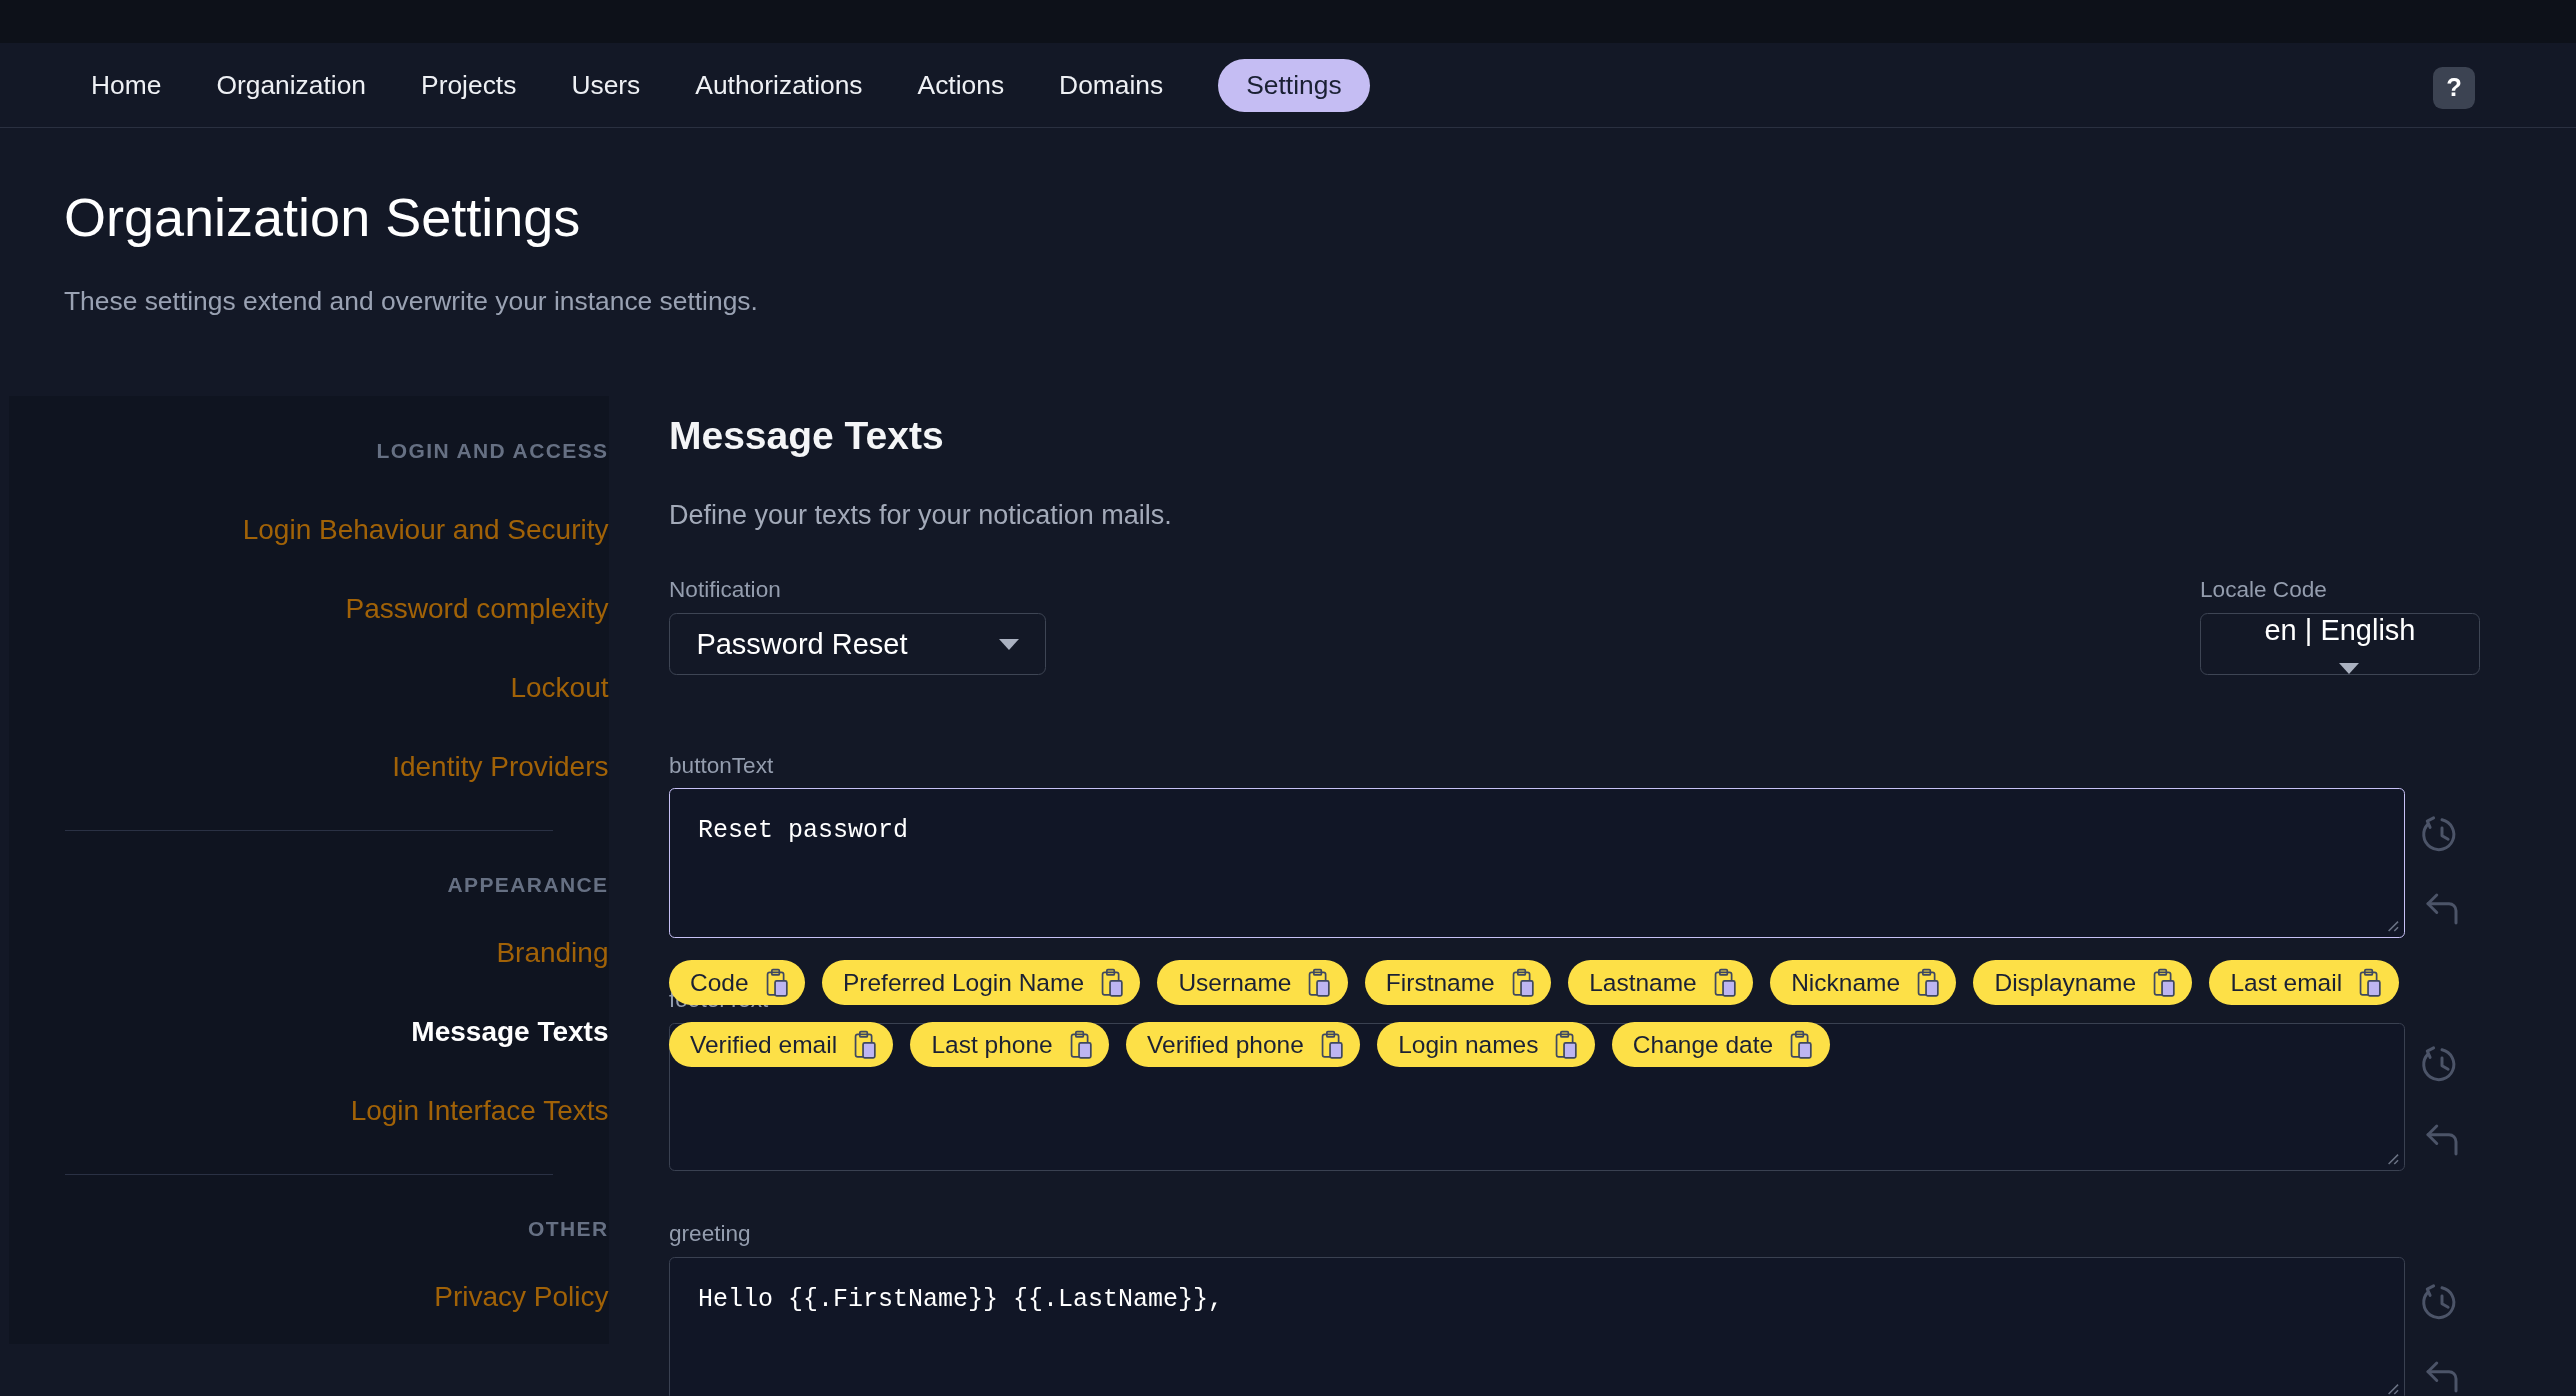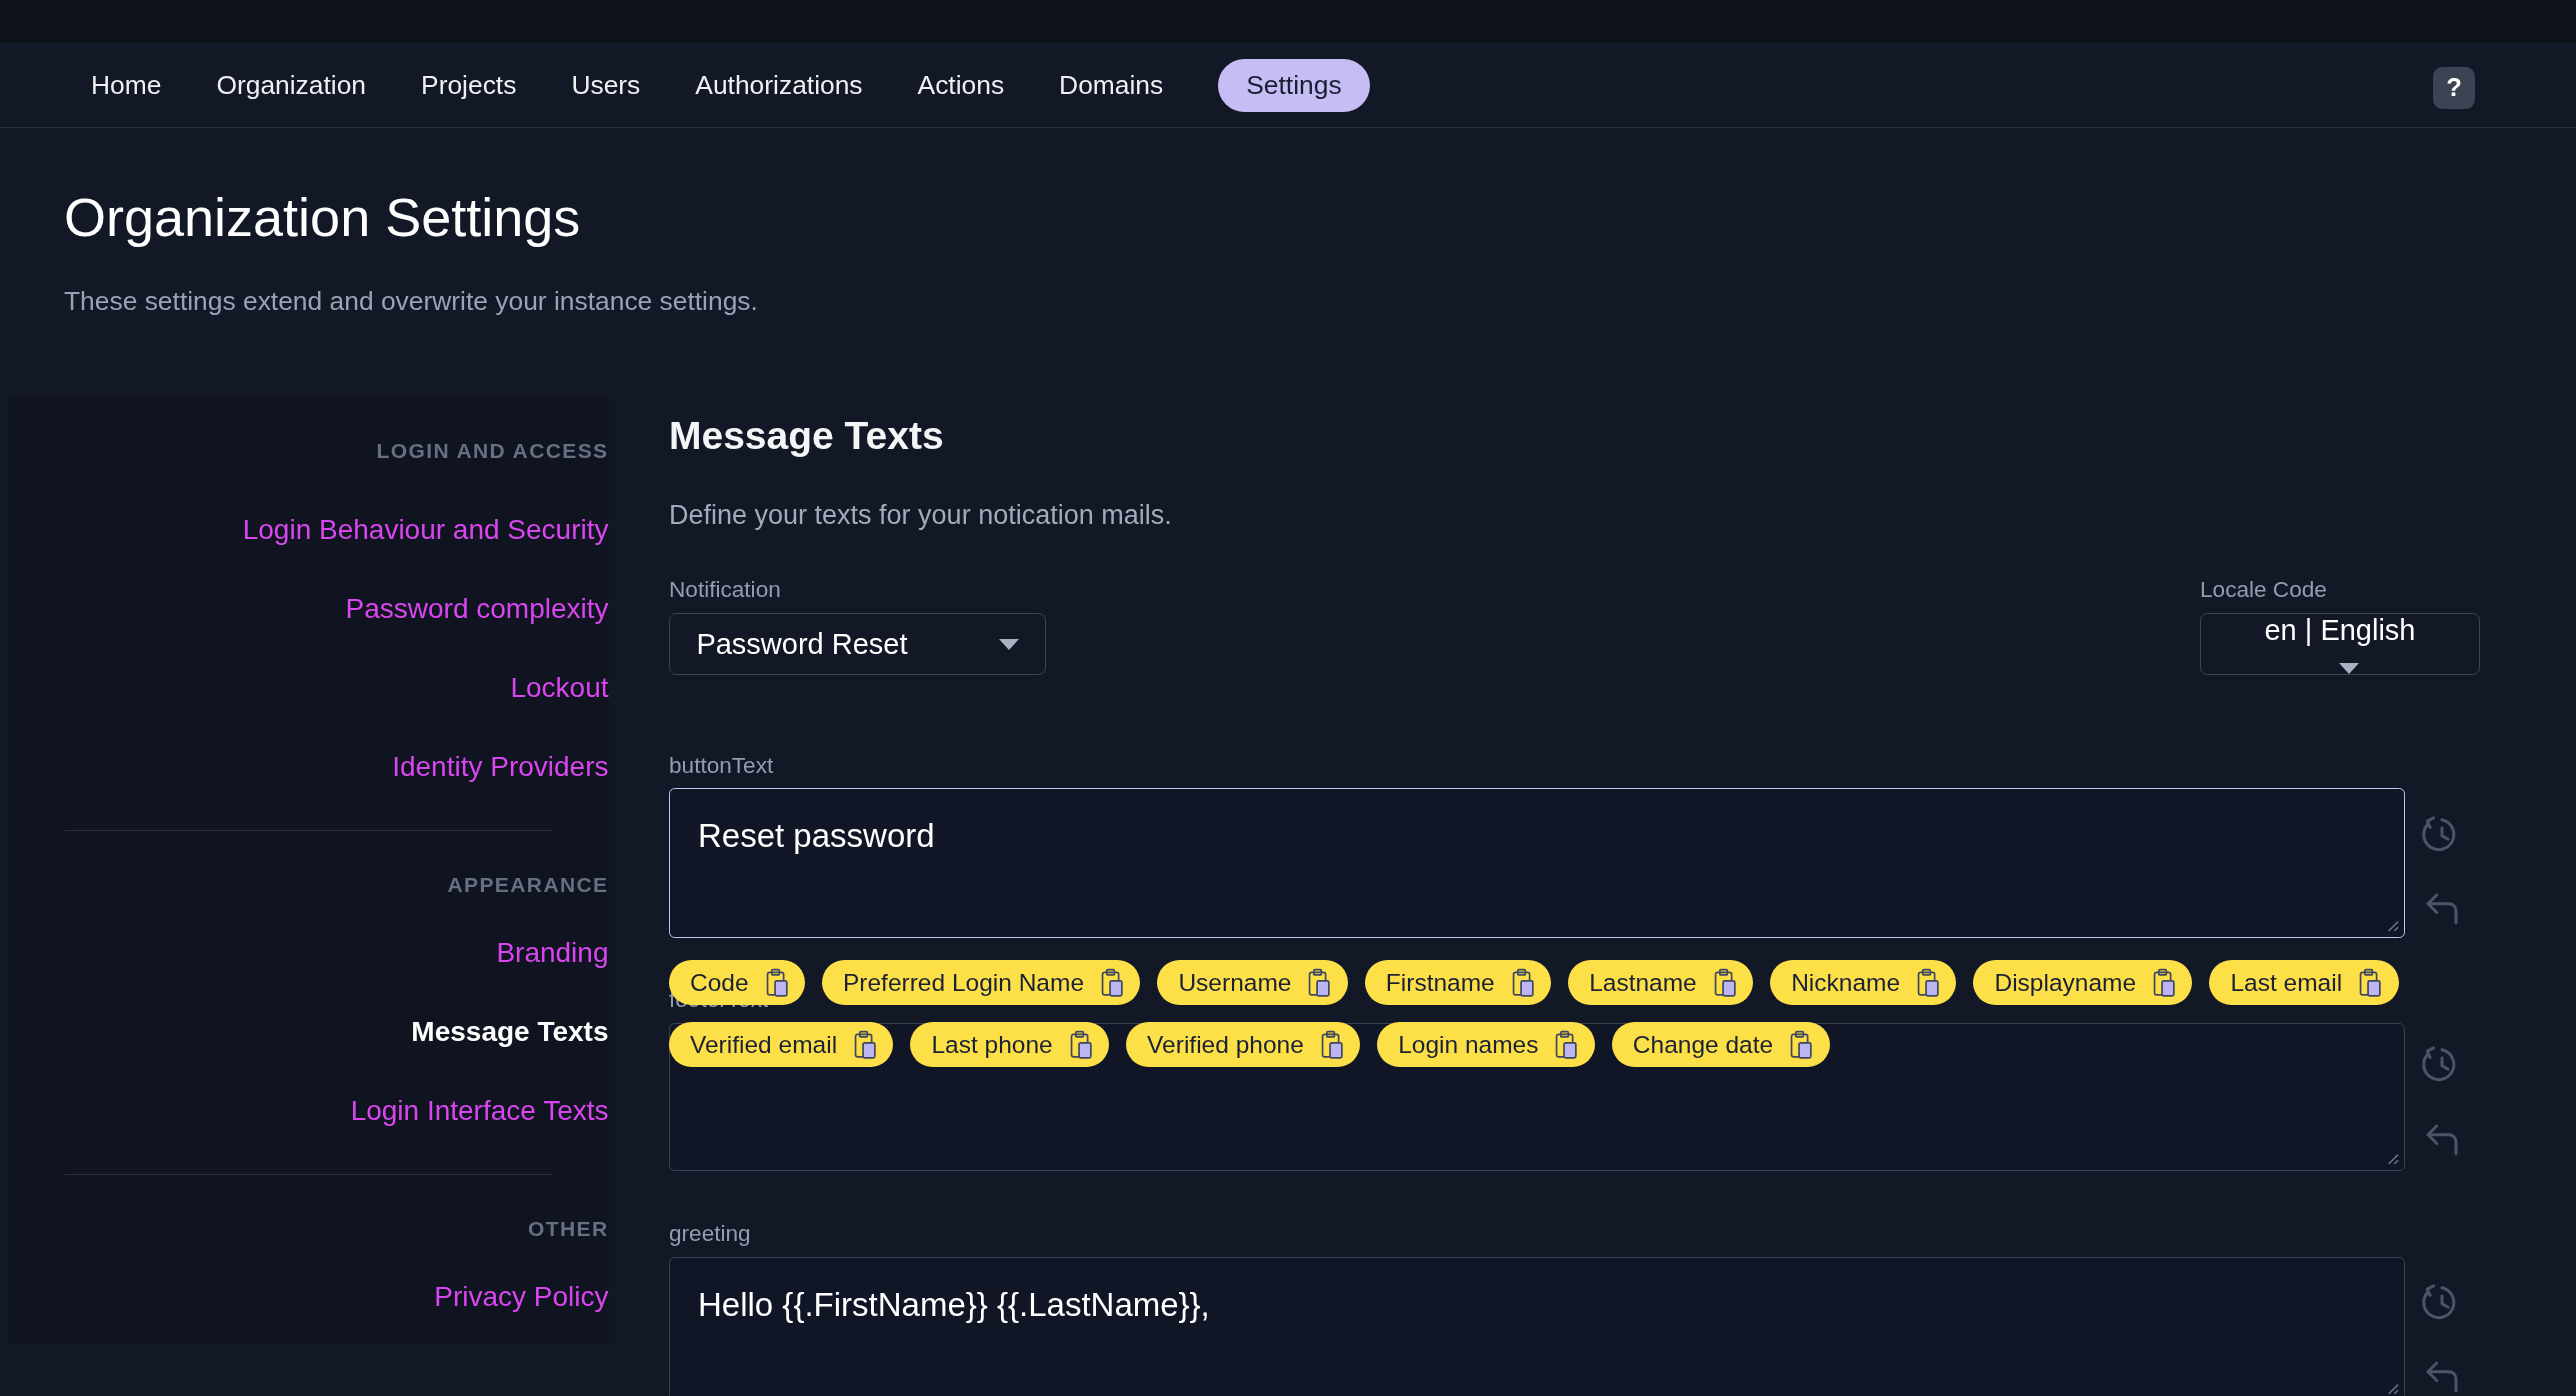--- a/index.html
+++ b/index.html
@@ -30,38 +30,38 @@
   }
   
   .page-title { position:absolute; left:64px; top:143px; font-size:54px; font-weight:400; color:#ffffff; }
   .page-subtitle { position:absolute; left:64px; top:243px; font-size:26.4px; color:#9aa2b3; }
   
   .sidebar {
     position:absolute; left:8.5px; top:353px; width:600px; height:948px;
     background:#0f1420; padding:43px 0 0 56px;text-align:right;
   }
   .side-section-title { font-size:21px; font-weight:700; letter-spacing:1.4px; color:#667083; margin-bottom:34px; }
-  .side-item { font-size:28px; color:#d946ef; margin-bottom:47px; cursor:pointer; white-space:nowrap; }
+  .side-item { font-size:28px; color:#a16207; margin-bottom:47px; cursor:pointer; white-space:nowrap; }
   .side-item.active { color:#ffffff; font-weight:700; }
   .side-divider { border:none; border-top:0.9px solid #2a3144; width:488px; margin:7.5px 0 42px 0; }
   
   .main-heading { position:absolute; left:669px; top:371px; font-size:39px; font-weight:600; color:#f4f5f7; }
   .main-desc { position:absolute; left:669px; top:457px; font-size:27px; color:#a3aab9; }
   .field-label { position:absolute; font-size:22.6px; color:#949dae; }
   .select-box {
     position:absolute; height:62px; border:0.9px solid #3e4554; border-radius:7.5px;
     display:flex; align-items:center; padding:0 26.4px; cursor:pointer; background:#131826;
   }
   .select-value { font-size:29px; color:#ffffff; flex:1; white-space:nowrap; }
   .chev { width:0; height:0; border-left:10.4px solid transparent; border-right:10.4px solid transparent; border-top:11.3px solid #aab1c0; margin-left:38px; }
   .ta-wrap { position:absolute; border:0.9px solid #3a4151; border-radius:5.7px; background:#111626; }
   .ta-wrap.focused { border:1.9px solid #c7c1f5; }
   textarea.ta {
     width:100%; height:100%; background:transparent; border:none; outline:none; resize:none;
-    font-family:Liberation Sans, sans-serif; font-size:33px; color:#ffffff;
+    font-family:Liberation Mono, monospace; font-size:25px; color:#ffffff;
     padding:24.5px 28px; line-height:1.35;
   }
   .resize-handle { position:absolute; right:4.7px; bottom:4.7px; cursor:nwse-resize; }
   .icon-btn { position:absolute; width:42px; height:42px; cursor:pointer; }
   .icon-btn svg { width:42px; height:42px; stroke:#4c5468; fill:none; stroke-width:1.7; stroke-linecap:round; stroke-linejoin:round; }
   
   .chips {
     position:absolute; left:669px; top:917px; width:1748px;
     display:flex; flex-wrap:wrap; gap:17px; z-index:3;
   }

